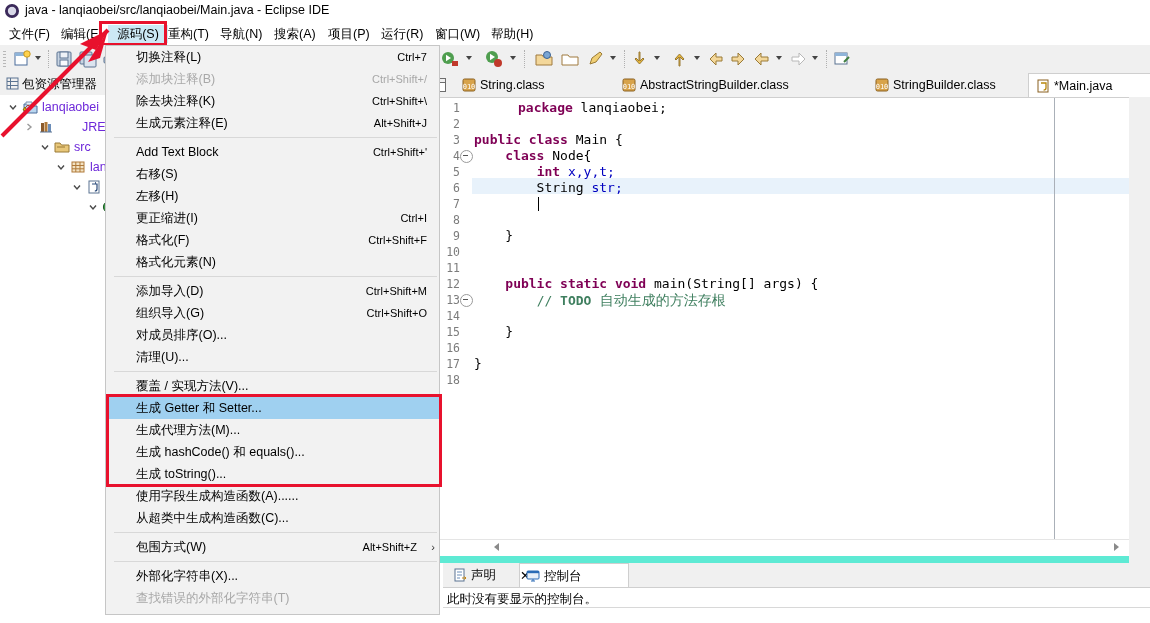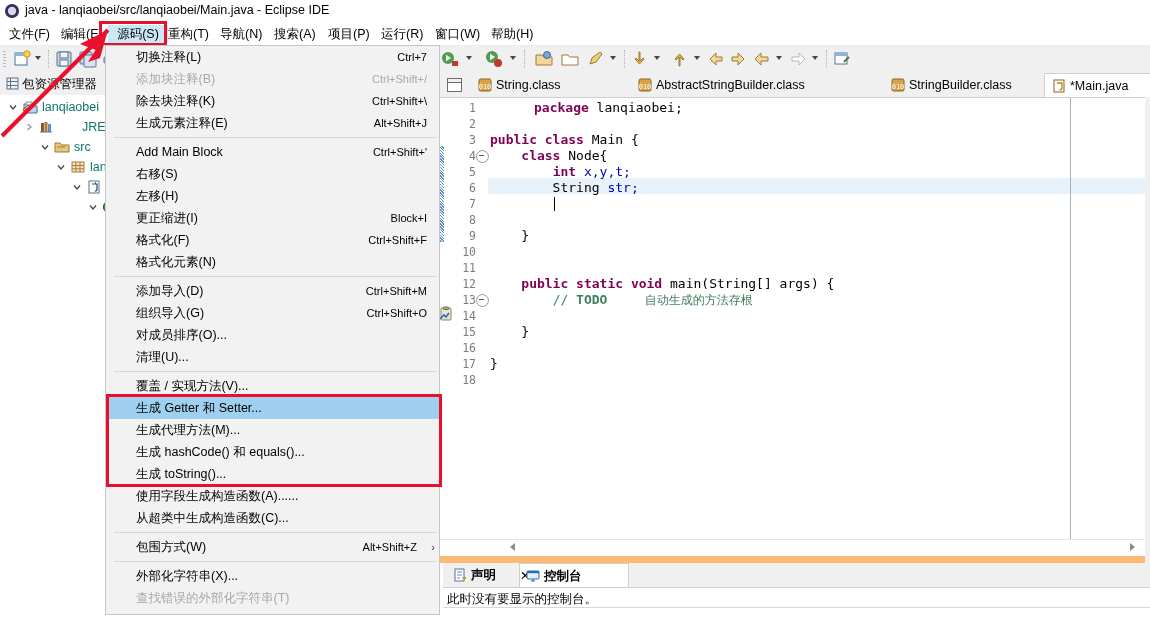--- a/index.html
+++ b/index.html
@@ -29,23 +29,23 @@
   #leftpanel{position:absolute;left:0;top:73px;width:443px;height:550px;background:#ffffff;}
   #left-tab{position:absolute;left:0;top:0;width:443px;height:22px;background:#f0f0f0;}
   #left-tab .lt-label{position:absolute;left:22px;top:3px;font-size:12.5px;white-space:nowrap;}
   #left-tab .lt-icon{position:absolute;left:5px;top:3px;width:15px;height:15px;}
   #left-tab .lt-dots{position:absolute;left:133px;top:5px;width:3px;height:12px;
      background-image:repeating-linear-gradient(to bottom,#808080 0 1px,transparent 1px 3px);}
   #tree{position:absolute;left:0;top:24px;width:443px;}
   .trow{position:relative;height:20px;line-height:20px;white-space:nowrap;}
   .tw{position:absolute;top:5px;width:10px;height:10px;}
   .ticon{position:absolute;top:2px;width:16px;height:16px;}
-  .tlabel{position:absolute;top:0;font-size:12.5px;color:#0f766e;}
-  
-  #editor{position:absolute;left:438px;top:73px;width:707px;height:490px;background:#fdba74;}
+  .tlabel{position:absolute;top:0;font-size:12.5px;color:#6d28d9;}
+  
+  #editor{position:absolute;left:422px;top:73px;width:707px;height:490px;background:#5eead4;}
   #ed-toolstrip{position:absolute;left:0;top:0;width:707px;height:24px;background:#f0f0f0;}
   #ed-minimize{position:absolute;left:9px;top:5px;width:13px;height:12px;border:1px solid #6d6d6d;background:#fff;}
   #ed-minimize:after{content:"";position:absolute;left:0;top:0;width:13px;height:3px;background:#f0f0f0;border-bottom:1px solid #6d6d6d;}
   .etab{position:absolute;top:0;height:24px;line-height:24px;font-size:12.5px;white-space:nowrap;color:#000;background:#f0f0f0;}
   .etab.sel{background:#ffffff;border-top:1px solid #cfcfcf;border-left:1px solid #cfcfcf;border-right:1px solid #cfcfcf;box-sizing:border-box;}
   .etab .eicon{position:absolute;left:6px;top:4px;width:16px;height:16px;}
   .etab .etext{position:absolute;left:25px;top:0;}
   #code-area{position:absolute;left:0;top:24px;width:707px;height:442px;background:#ffffff;
      border-top:1px solid #cfcfcf;overflow:hidden;}
   #gutter{position:absolute;left:0;top:0;width:40px;height:442px;background:#ffffff;}
@@ -69,21 +69,21 @@
   .pln{color:#000;}
   #warnmark{position:absolute;left:0;top:0;width:16px;height:16px;}
   #ed-hscroll{position:absolute;left:0;top:466px;width:707px;height:16px;background:#ffffff;border-top:1px solid #e5e5e5;}
   #ed-hscroll .arrowL,#ed-hscroll .arrowR{position:absolute;top:3px;width:0;height:0;}
   
   #console{position:absolute;left:443px;top:563px;width:707px;height:60px;background:#ffffff;}
   #cons-tabs{position:absolute;left:0;top:0;width:707px;height:24px;background:#f0f0f0;}
   .ctab{position:absolute;top:0;height:24px;line-height:24px;font-size:12.5px;white-space:nowrap;}
   .ctab.sel{background:#ffffff;border-top:1px solid #cfcfcf;border-left:1px solid #cfcfcf;border-right:1px solid #cfcfcf;box-sizing:border-box;}
   .ctab .cicon{position:absolute;left:5px;top:4px;width:16px;height:16px;}
-  .ctab .ctext{position:absolute;left:24px;top:0;font-weight:bold;}
+  .ctab .ctext{position:absolute;left:24px;top:0;}
   #cons-body{position:absolute;left:0;top:24px;width:707px;height:36px;background:#ffffff;border-top:1px solid #cfcfcf;}
   #cons-msg{position:absolute;left:4px;top:3px;font-size:12.5px;color:#000;}
   #cons-sep{position:absolute;left:0;top:19px;width:707px;height:1px;background:#d8d8d8;}
   
   #dropdown{position:absolute;left:105px;top:45px;width:335px;height:570px;
      background:#f2f2f2;border:1px solid #c6c6c6;box-sizing:border-box;}
   .dd-item{position:relative;height:22px;line-height:22px;font-size:12.5px;color:#000;}
   .dd-item.disabled{color:#a8a8a8;}
   .dd-item.hl{background:#9fd0f0;}
   .dd-label{position:absolute;left:30px;top:0;white-space:nowrap;}
@@ -523,21 +523,21 @@
       <div class="cline" style="top:34px;"><span class="kw">public class</span><span class="pln"> Main {</span></div>
       <div class="cline" style="top:50px;"><span class="pln">    </span><span class="kw">class</span><span class="pln"> Node{</span></div>
       <div class="cline" style="top:66px;"><span class="pln">        </span><span class="kw">int</span><span class="pln"> </span><span class="fld">x,y,t;</span></div>
       <div class="cline" style="top:82px;"><span class="pln">        String </span><span class="fld">str;</span></div>
       <div class="cline" style="top:98px;"><span class="pln">        </span></div>
       <div class="cline" style="top:114px;"></div>
       <div class="cline" style="top:130px;"><span class="pln">    }</span></div>
       <div class="cline" style="top:146px;"></div>
       <div class="cline" style="top:162px;"></div>
       <div class="cline" style="top:178px;"><span class="pln">    </span><span class="kw">public static void</span><span class="pln"> main(String[] args) {</span></div>
-      <div class="cline" style="top:194px;"><span class="pln">        </span><span class="cmt">// </span><span class="cmt-task">TODO</span><span class="cmt" style="font-size:12px;margin-left:30px;"> 自动生成的方法存根</span></div>
+      <div class="cline" style="top:194px;"><span class="pln">        </span><span class="cmt">// </span><span class="cmt-task">TODO</span><span class="cmt" style="font-size:14px;"> 自动生成的方法存根</span></div>
       <div class="cline" style="top:210px;"></div>
       <div class="cline" style="top:226px;"><span class="pln">    }</span></div>
       <div class="cline" style="top:242px;"></div>
       <div class="cline" style="top:258px;"><span class="pln">}</span></div>
       <div class="cline" style="top:274px;"></div>
       <div id="caret" style="left:64px;top:99px;"></div>
     </div>
   </div>
 
   <div id="ed-hscroll">
@@ -590,32 +590,32 @@
     <span class="dd-accel">Ctrl+Shift+\</span>
   </div>
   <div class="dd-item">
     <span class="dd-label">生成元素注释(E)</span>
     <span class="dd-accel">Alt+Shift+J</span>
   </div>
 
   <div class="dd-sep"></div>
 
   <div class="dd-item">
-    <span class="dd-label">Add Main Block</span>
+    <span class="dd-label">Add Text Block</span>
     <span class="dd-accel">Ctrl+Shift+'</span>
   </div>
   <div class="dd-item">
     <span class="dd-label">右移(S)</span>
   </div>
   <div class="dd-item">
     <span class="dd-label">左移(H)</span>
   </div>
   <div class="dd-item">
     <span class="dd-label">更正缩进(I)</span>
-    <span class="dd-accel">Block+I</span>
+    <span class="dd-accel">Ctrl+I</span>
   </div>
   <div class="dd-item">
     <span class="dd-label">格式化(F)</span>
     <span class="dd-accel">Ctrl+Shift+F</span>
   </div>
   <div class="dd-item">
     <span class="dd-label">格式化元素(N)</span>
   </div>
 
   <div class="dd-sep"></div>

